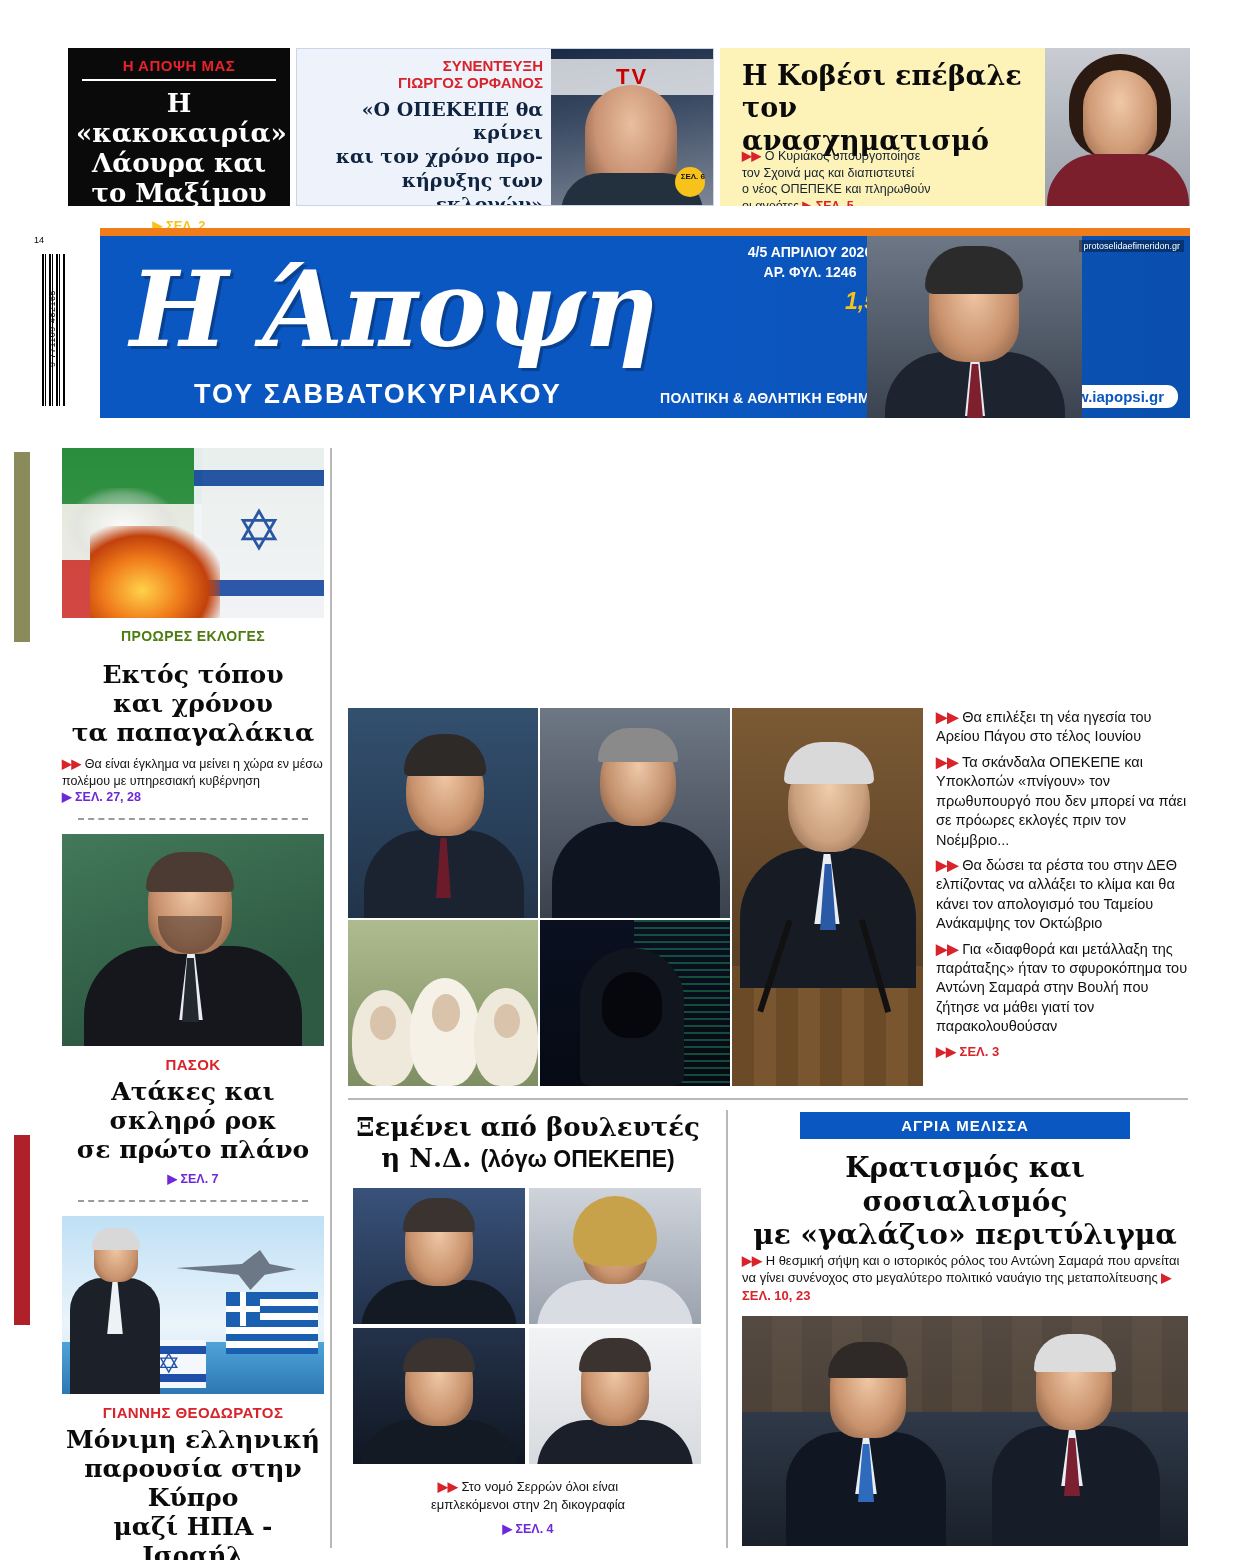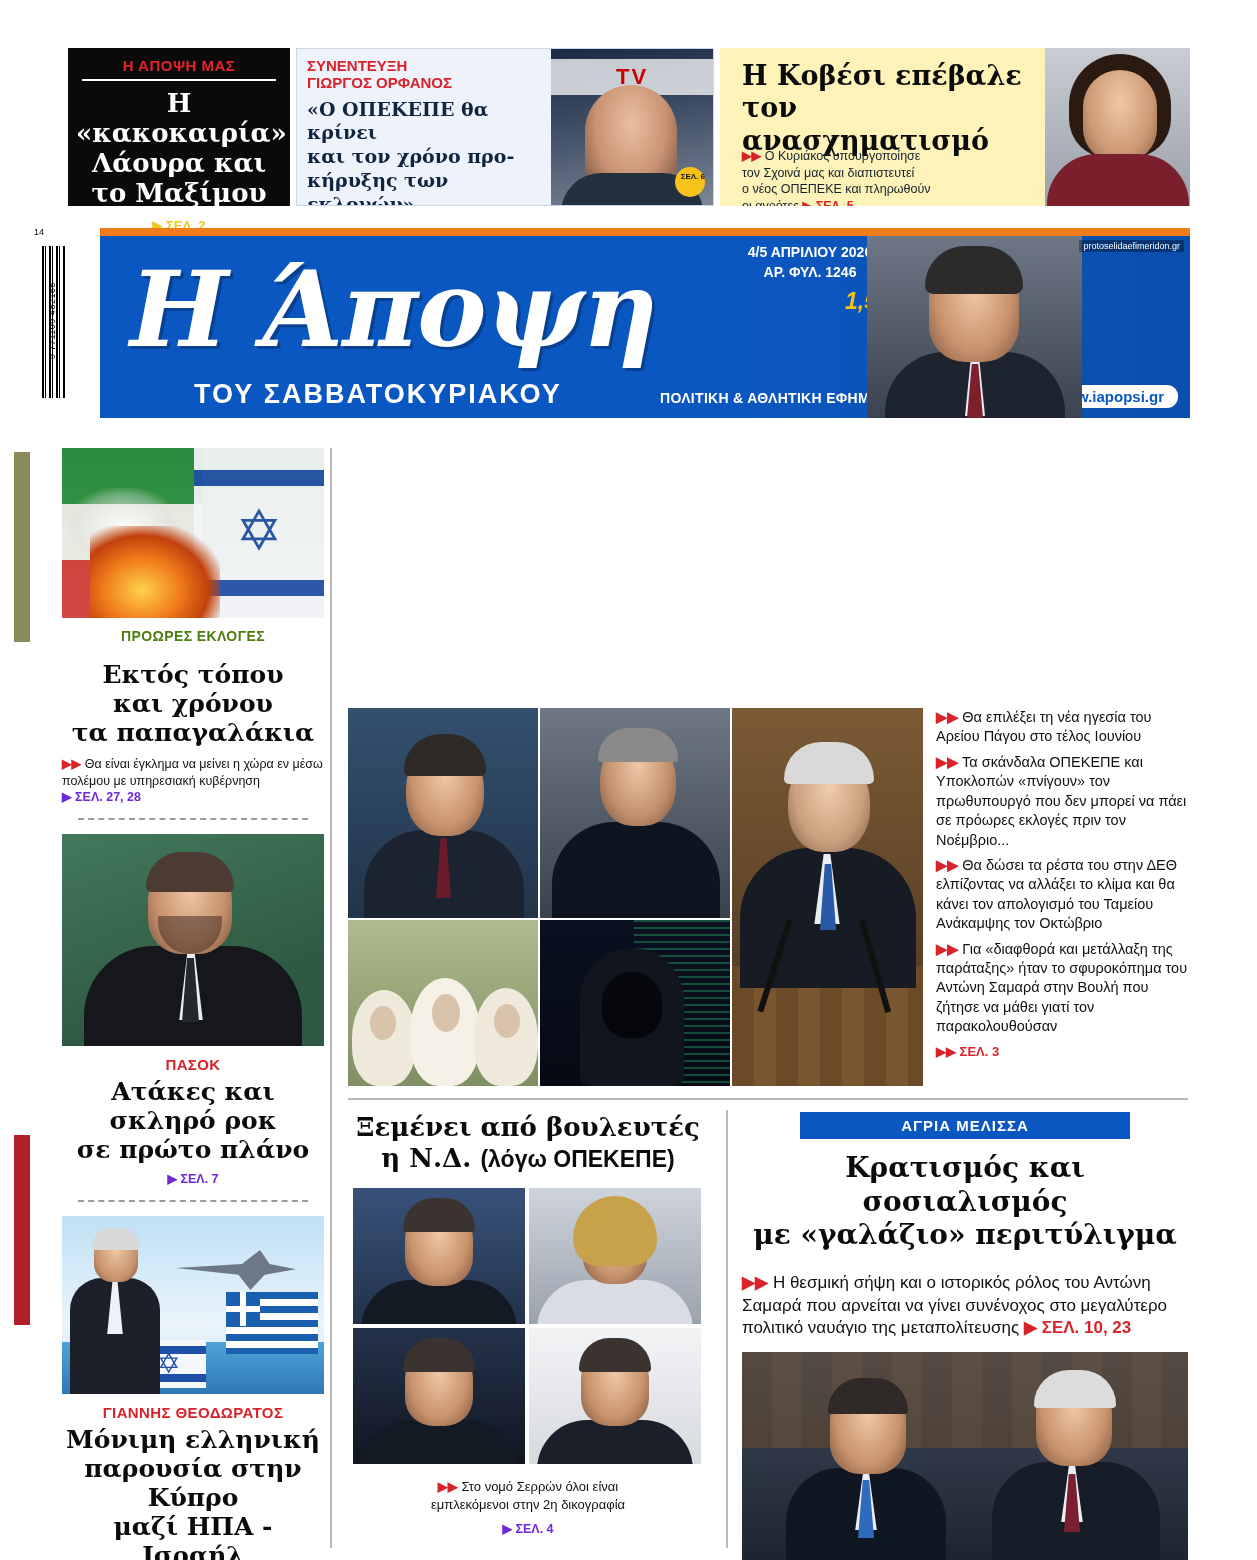--- a/index.html
+++ b/index.html
@@ -31,21 +31,21 @@
     font-family: "DejaVu Serif", serif; font-weight: bold; font-size: 26px;
     line-height: 1.16; padding: 0 8px;
   }
   .ts-opinion .pg { color: #f7c21a; font-size: 13px; font-weight: bold; margin-top: 9px; }
   .ts-opinion .pg .tri { color: #f7c21a; }
 
   .ts-interview {
     position: absolute; left: 296px; top: 48px; width: 418px; height: 158px;
     background: #eef3fb; border: 1px solid #c9d6ea; overflow: hidden;
   }
-  .ts-interview .txt { position: absolute; left: 10px; top: 8px; width: 246px; text-align: left; }
+  .ts-interview .txt { position: absolute; left: 0; top: 8px; width: 246px; text-align: right; }
   .ts-interview .kick1 { color: #d8232a; font-weight: bold; font-size: 15px; line-height: 1.15; }
   .ts-interview .kick2 { color: #d8232a; font-weight: bold; font-size: 15px; line-height: 1.15; margin-bottom: 6px;}
   .ts-interview .quote {
     font-family: "DejaVu Serif", serif; font-weight: bold; font-size: 19px;
     line-height: 1.25; color: #10243f;
   }
   .ts-interview .photo {
     position: absolute; right: 0; top: 0; width: 162px; height: 158px;
     background: linear-gradient(170deg,#1b2a44 0%, #3a4a63 40%, #7e8796 100%);
     overflow: hidden;
@@ -97,21 +97,21 @@
     position: absolute; left: 38px; top: 22px; width: 74px; height: 92px;
     background: radial-gradient(ellipse at 50% 35%,#f0c8a6 0%, #cf9a76 60%, #8b5f45 100%);
     border-radius: 38px 38px 34px 34px;
   }
   .ts-kovesi .photo .jacket {
     position: absolute; left: 2px; top: 106px; width: 142px; height: 56px;
     background: #7a1f2b; border-radius: 50px 50px 0 0;
   }
 
   
-  .barcode { position: absolute; left: 36px; top: 228px; width: 36px; height: 190px; }
+  .barcode { position: absolute; left: 36px; top: 236px; width: 36px; height: 190px; }
   .barcode .num14 { position: absolute; left: -2px; top: -1px; font-size: 9px; }
   .barcode .bars {
     position: absolute; left: 6px; top: 18px; width: 24px; height: 152px;
     background: repeating-linear-gradient(90deg,#000 0 2px,#fff 2px 3px,#000 3px 4px,#fff 4px 7px);
   }
   .barcode .isbn {
     position: absolute; left: -22px; top: 88px; width: 76px;
     transform: rotate(-90deg); font-size: 9px; letter-spacing: .5px; white-space: nowrap;
   }
 
@@ -356,21 +356,21 @@
   
   .br { position: absolute; left: 742px; top: 1112px; width: 446px; }
   .br .label {
     background: #0b57c1; color: #fff; font-weight: bold; font-size: 15px;
     letter-spacing: 1px; text-align: center; padding: 5px 0; width: 330px; margin: 0 auto;
   }
   .br h2 {
     margin: 12px 0 0; font-family: "DejaVu Serif", serif; font-weight: bold;
     font-size: 28px; line-height: 1.2; color: #0b0b0b; text-align: center;
   }
-  .br .cap { font-size: 17px; line-height: 1.34; color: #121212; margin-top: 20px; }
+  .br .cap { font-size: 13px; line-height: 1.34; color: #121212; margin-top: 0; }
   .br .cap .tri { color: #d8232a; font-weight: bold; }
   .br .pg { color: #d8232a; font-weight: bold; }
   .br .photo { position: relative; width: 446px; height: 230px; margin-top: 12px; overflow: hidden; background: #1b2430; }
   .br .photo .bg { position: absolute; inset: 0; background: linear-gradient(180deg,#3e4a5c 0%, #1a212b 100%); }
   .br .photo .woodwall { position: absolute; left: 0; top: 0; width: 446px; height: 96px; background: repeating-linear-gradient(90deg,#6b4a28 0 30px,#7a5630 30px 60px); opacity: .5; }
   .br .p1 { position: absolute; left: 44px; top: 30px; width: 160px; height: 200px; }
   .br .p2 { position: absolute; left: 250px; top: 22px; width: 168px; height: 208px; }
   .br .p1 .face, .br .p2 .face {
     position: absolute; left: 44px; top: 0; width: 76px; height: 92px;
     background: radial-gradient(ellipse at 50% 35%,#f0c8a6 0%,#c8926c 60%,#7a523c 100%);

